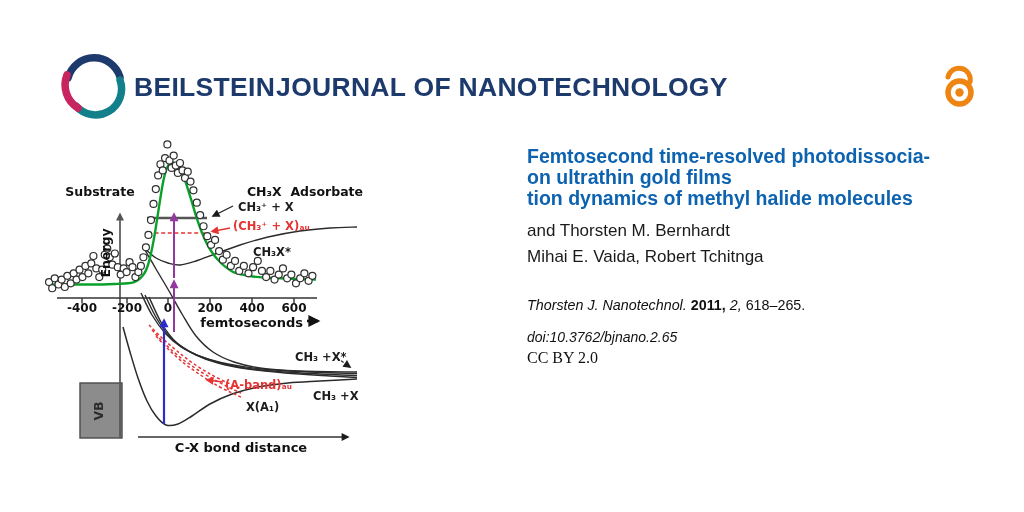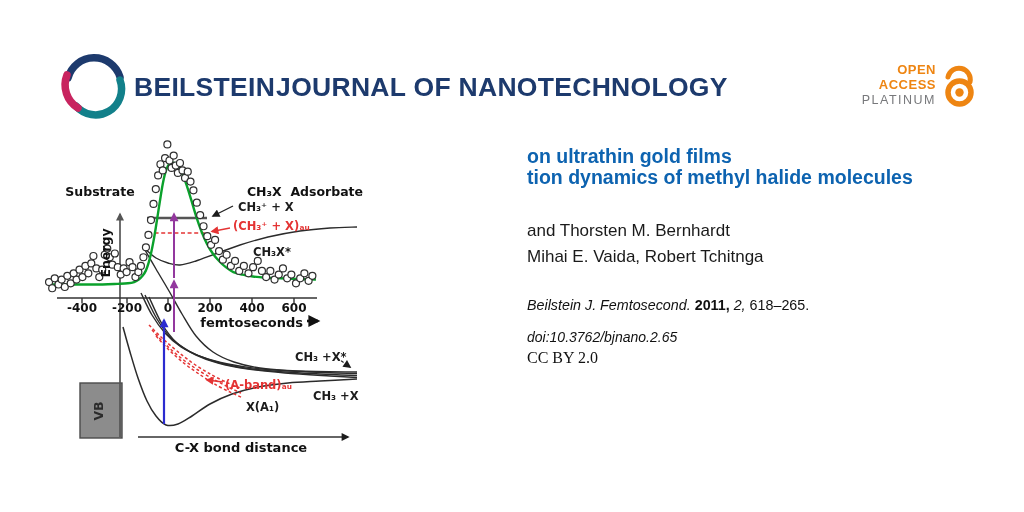--- a/index.html
+++ b/index.html
@@ -42,25 +42,20 @@
     <path d="M 64 78 A 27 27 0 0 1 116 77" fill="none" stroke="#1d3a6d" stroke-width="7.5" stroke-linecap="round"></path>
     <path d="M 116 80 A 26 26 0 0 1 72 106" fill="none" stroke="#12808a" stroke-width="7.5" stroke-linecap="round"></path>
     <path d="M 74 108 A 27 27 0 0 1 63 75" fill="none" stroke="#c8245f" stroke-width="7.5" stroke-linecap="round"></path>
   </svg>
 
   <div class="abs brandtext">
     <span class="b">BEILSTEIN</span><span class="r">JOURNAL OF NANOTECHNOLOGY</span>
   </div>
 
   <div class="oa-block">
-    <div class="oa" style="position:static;">
-      <div class="o1">OPEN</div>
-      <div class="o2">ACCESS</div>
-      <div class="o3">PLATINUM</div>
-    </div>
     <svg width="42" height="54" viewBox="936 60 42 54">
       <path d="M 942 79 A 11 11 0 0 1 964 84" fill="none" stroke="#ee8512" stroke-width="5" stroke-linecap="round"></path>
       <circle cx="953.5" cy="94.5" r="11.5" fill="none" stroke="#ee8512" stroke-width="5.5"></circle>
       <circle cx="953.5" cy="94.5" r="4.2" fill="#ee8512"></circle>
     </svg>
   </div>
 </div>
 
 <svg id="figure-svg" class="abs" style="left:40px;top:135px;" width="420" height="340" viewBox="40 135 420 340">
   <defs>
@@ -233,30 +228,31 @@
     <text class="flab2" x="295" y="361">CH₃ +X*</text>
     <text class="flab2 fred" x="225" y="389">(A-band)ₐᵤ</text>
     <text class="flab2" x="313" y="400">CH₃ +X</text>
     <text class="flab2" x="246" y="411">X(A₁)</text>
     <text class="flab" transform="translate(103,411) rotate(-90)" text-anchor="middle" style="fill:#2b2b2b">VB</text>
     <text class="flab" x="241" y="452" text-anchor="middle" style="font-size:13px">C-X bond distance</text>
   </g>
 </svg>
 
 <div class="abs title">
+  <div>Femtosecond time-resolved photodissocia-</div>
   <div>on ultrathin gold films</div>
   <div>tion dynamics of methyl halide molecules</div>
 </div>
 
 <div class="abs authors">
   <div>and Thorsten M. Bernhardt</div>
   <div>Mihai E. Vaida, Robert Tchitnga</div>
 </div>
 
 <div class="abs cite">
-  <span class="it">Beilstein J. Femtosecond.</span>
+  <span class="it">Thorsten J. Nanotechnol.</span>
   <span class="bd">2011,</span>
   <span class="it">2,</span>
   <span>618–265.</span>
 </div>
 
 <div class="abs doi">doi:10.3762/bjnano.2.65</div>
 <div class="abs lic">CC BY 2.0</div>
 
 </body></html>

